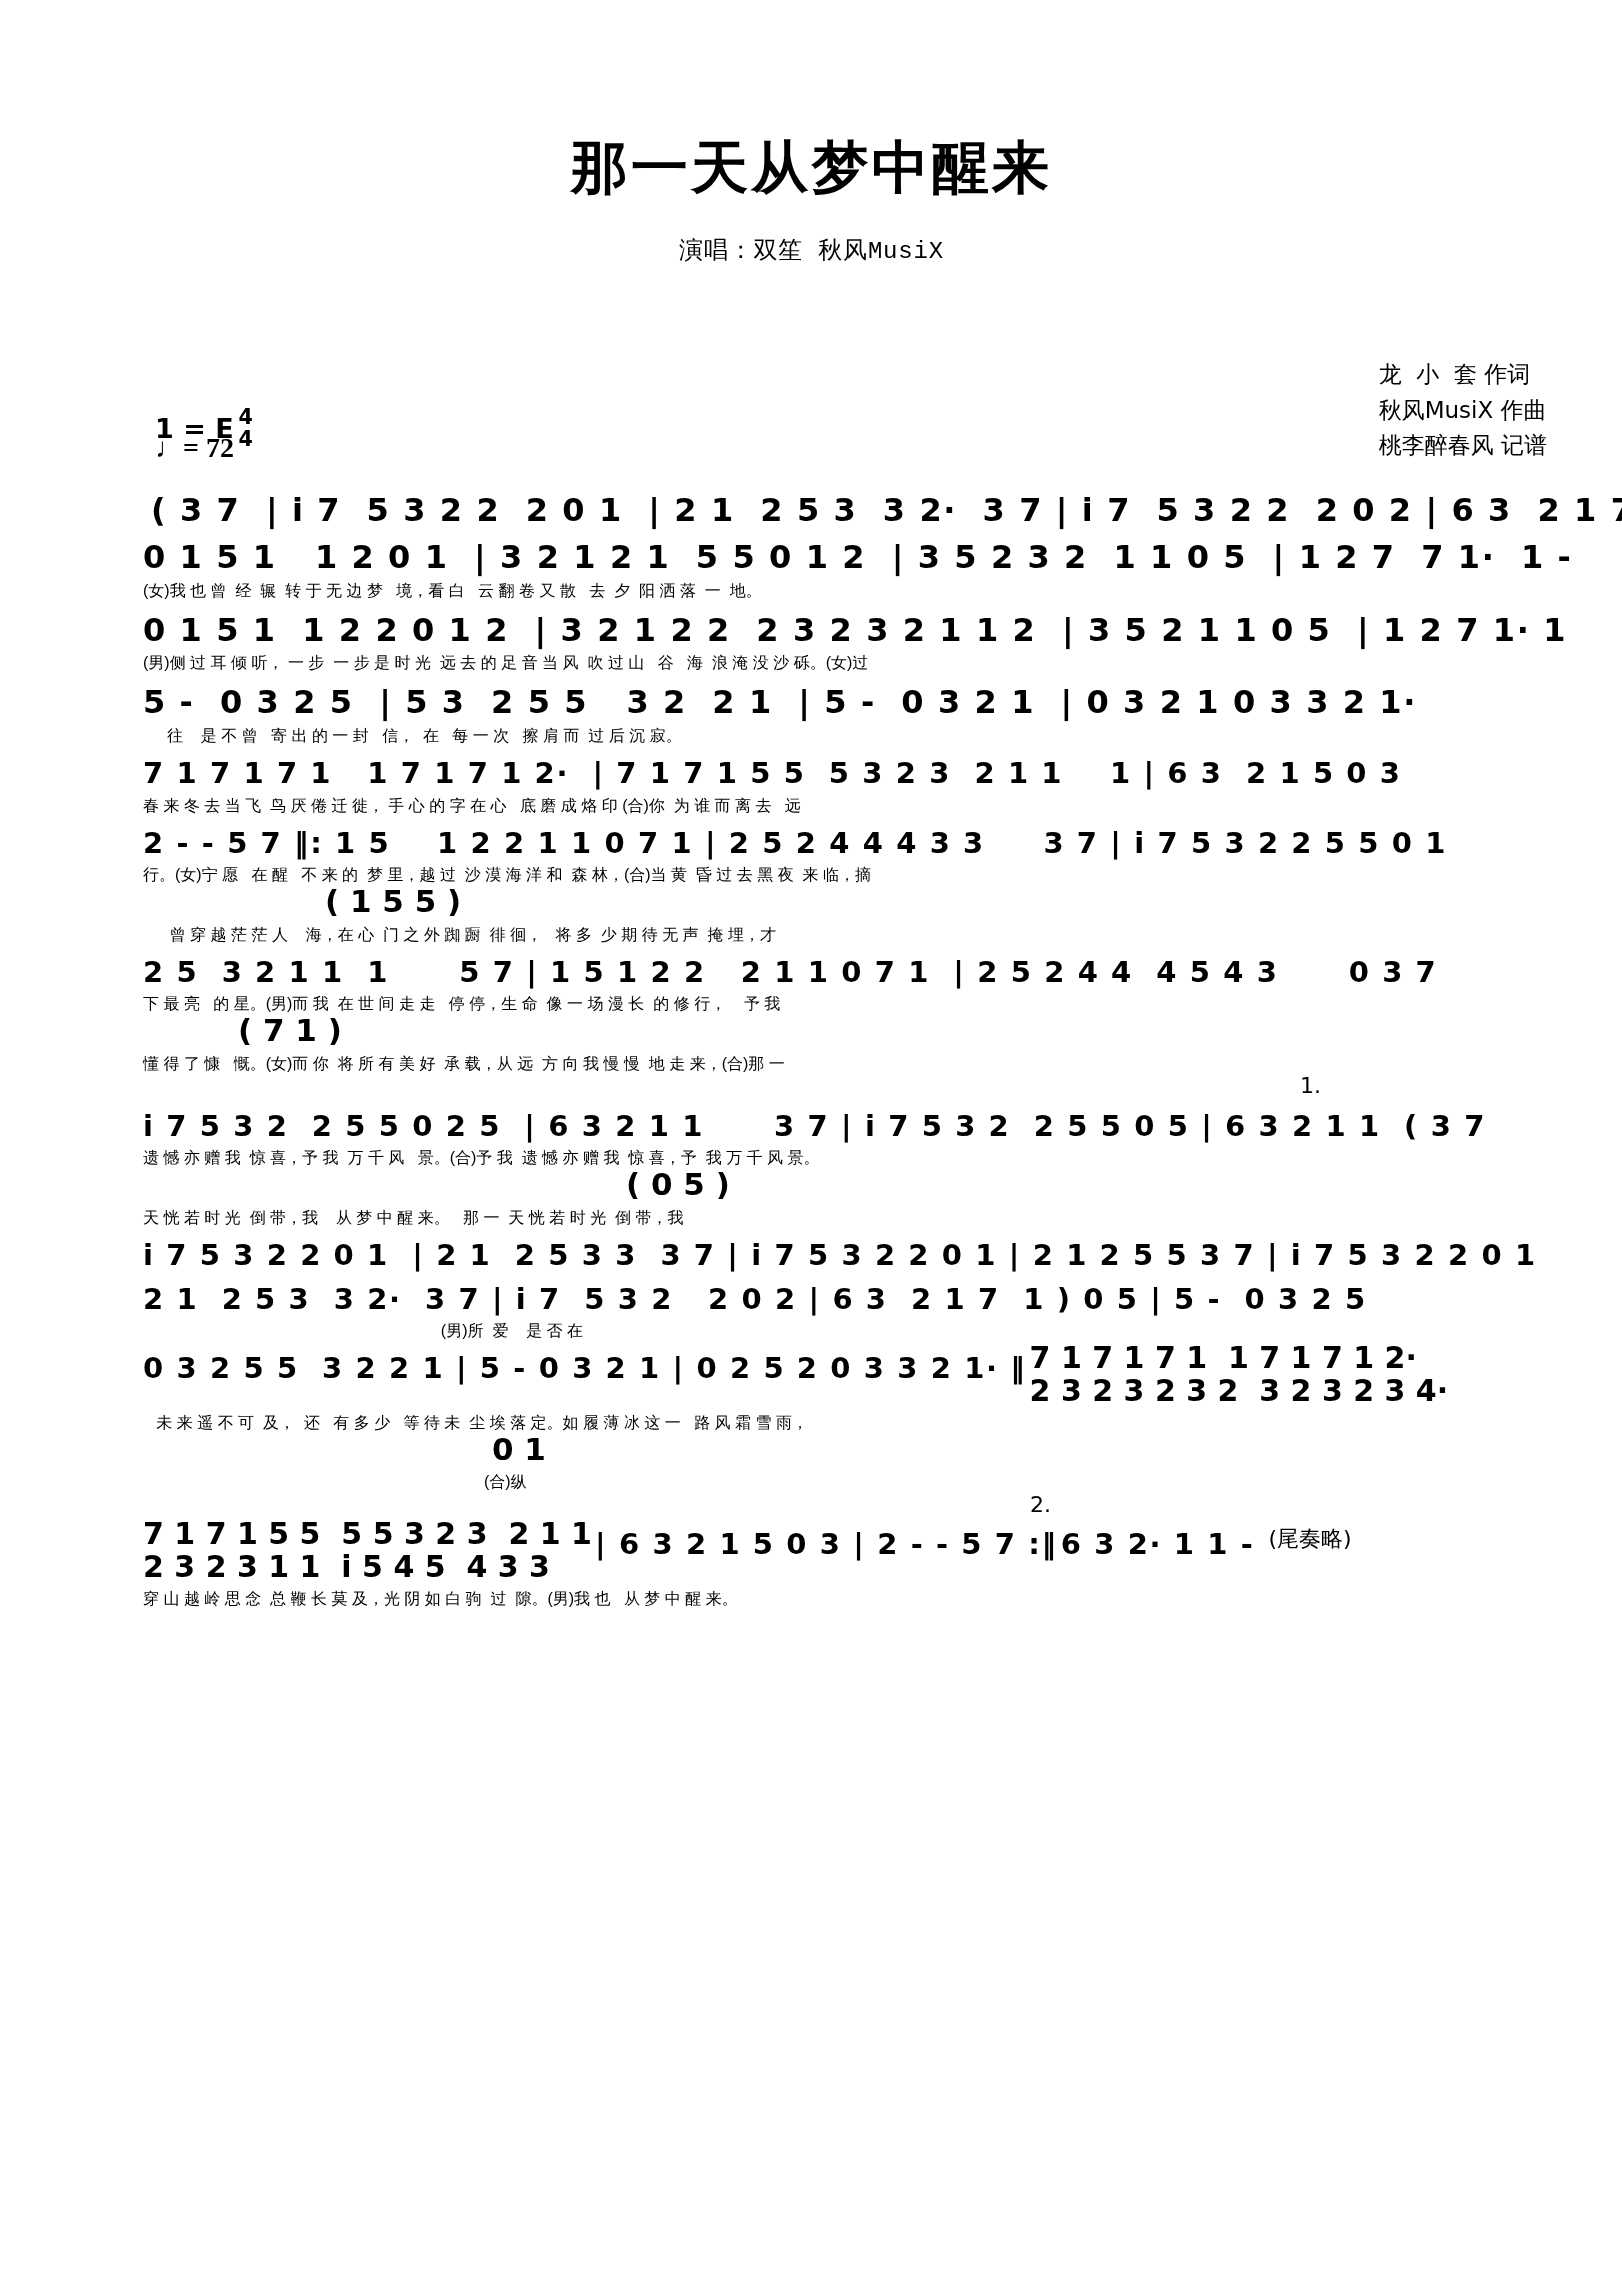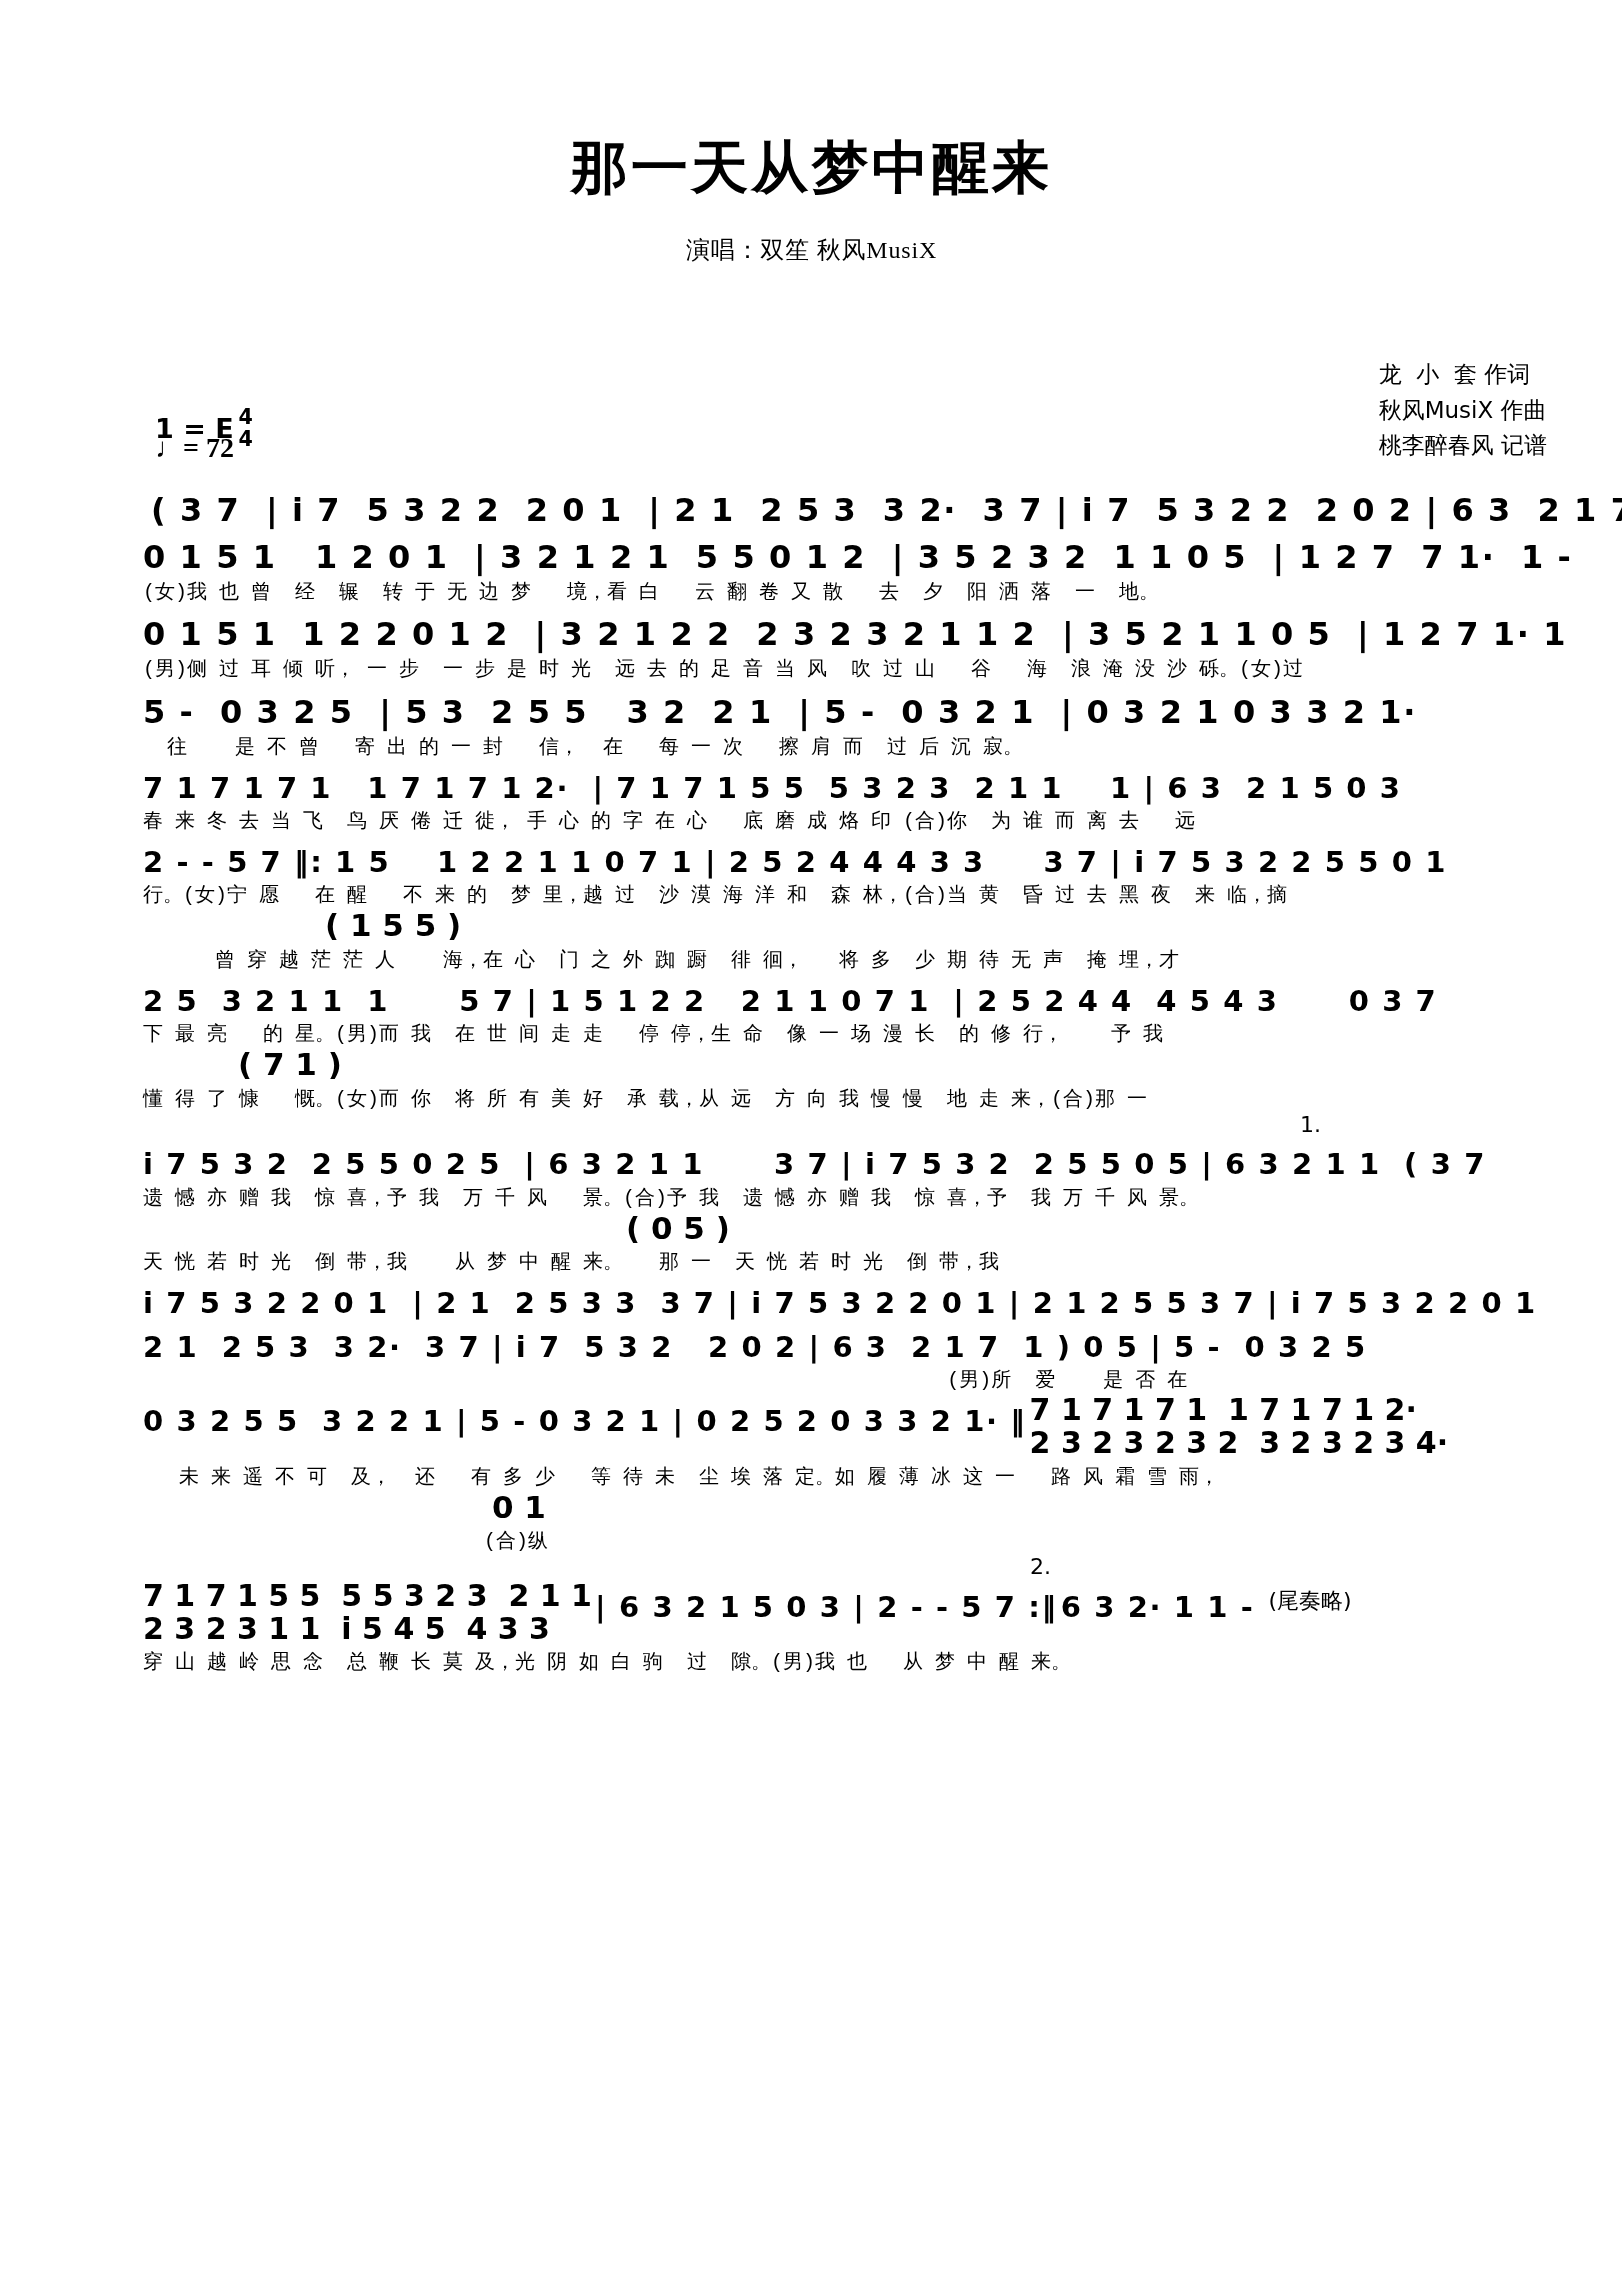--- a/index.html
+++ b/index.html
@@ -27,21 +27,21 @@
     text-align: center;
     font-family: "DejaVu Sans", sans-serif;
     font-weight: bold;
     font-size: 57px;
     letter-spacing: 3.2px;
     margin-top: 139px;
     line-height: 1;
   }
   .performer {
     text-align: center;
-    font-family: Liberation Serif, serif;
+    font-family: Liberation Mono, monospace;
     font-size: 24px;
     margin-top: 38px;
     letter-spacing: 0.8px;
   }
   .credits {
     position: absolute;
     right: 76px;
     top: 218px;
     text-align: left;
     font-family: "DejaVu Sans", sans-serif;
@@ -97,22 +97,22 @@
     font-family: "DejaVu Sans", sans-serif;
     font-weight: bold;
     font-size: 32px;
     letter-spacing: 1.6px;
     white-space: pre;
     line-height: 1.08;
     padding-top: 12.7px;
   }
   .notes.small { font-size: 29px; }
   .lyrics {
-    font-family: Liberation Mono, monospace;
-    font-size: 20px;
+    font-family: Liberation Sans, sans-serif;
+    font-size: 16px;
     white-space: pre;
     line-height: 1.2;
     padding-top: 6.3px;
     letter-spacing: 0px;
   }
   .lyrics.indent1 { padding-left: 24px; }
   .notes.indent-paren { padding-left: 8px; }
   .sub-notes {
     font-family: "DejaVu Sans", sans-serif;
     font-weight: bold;

